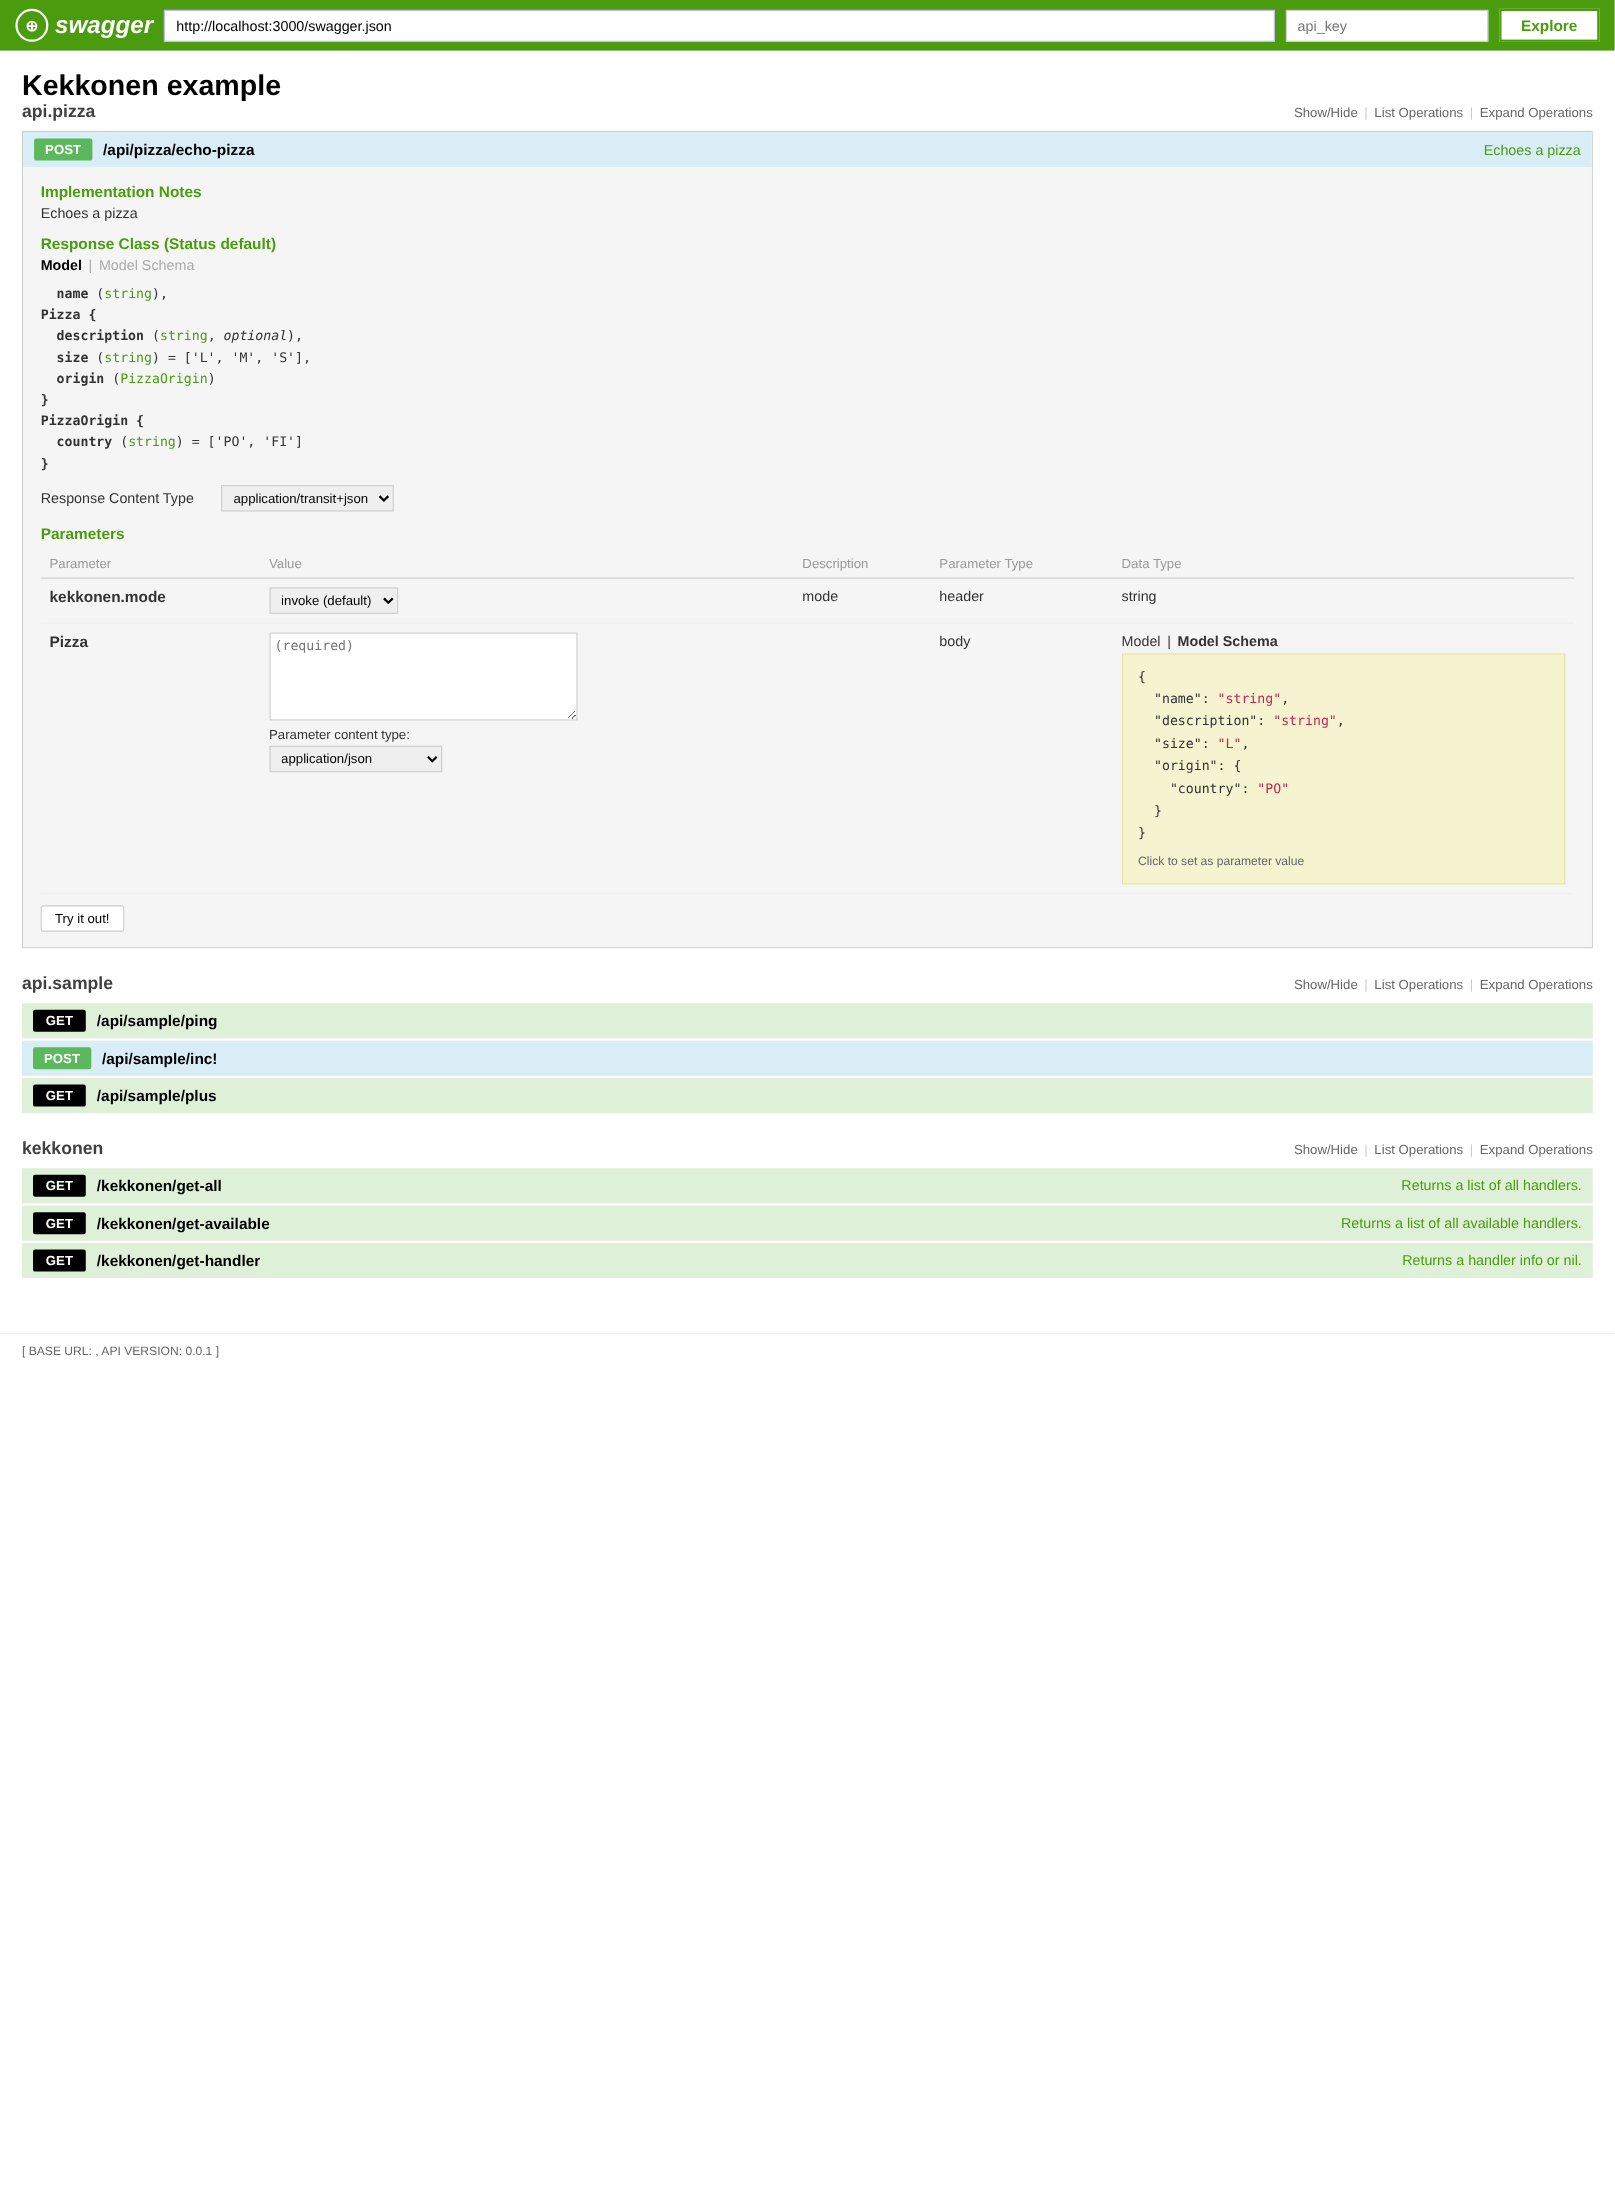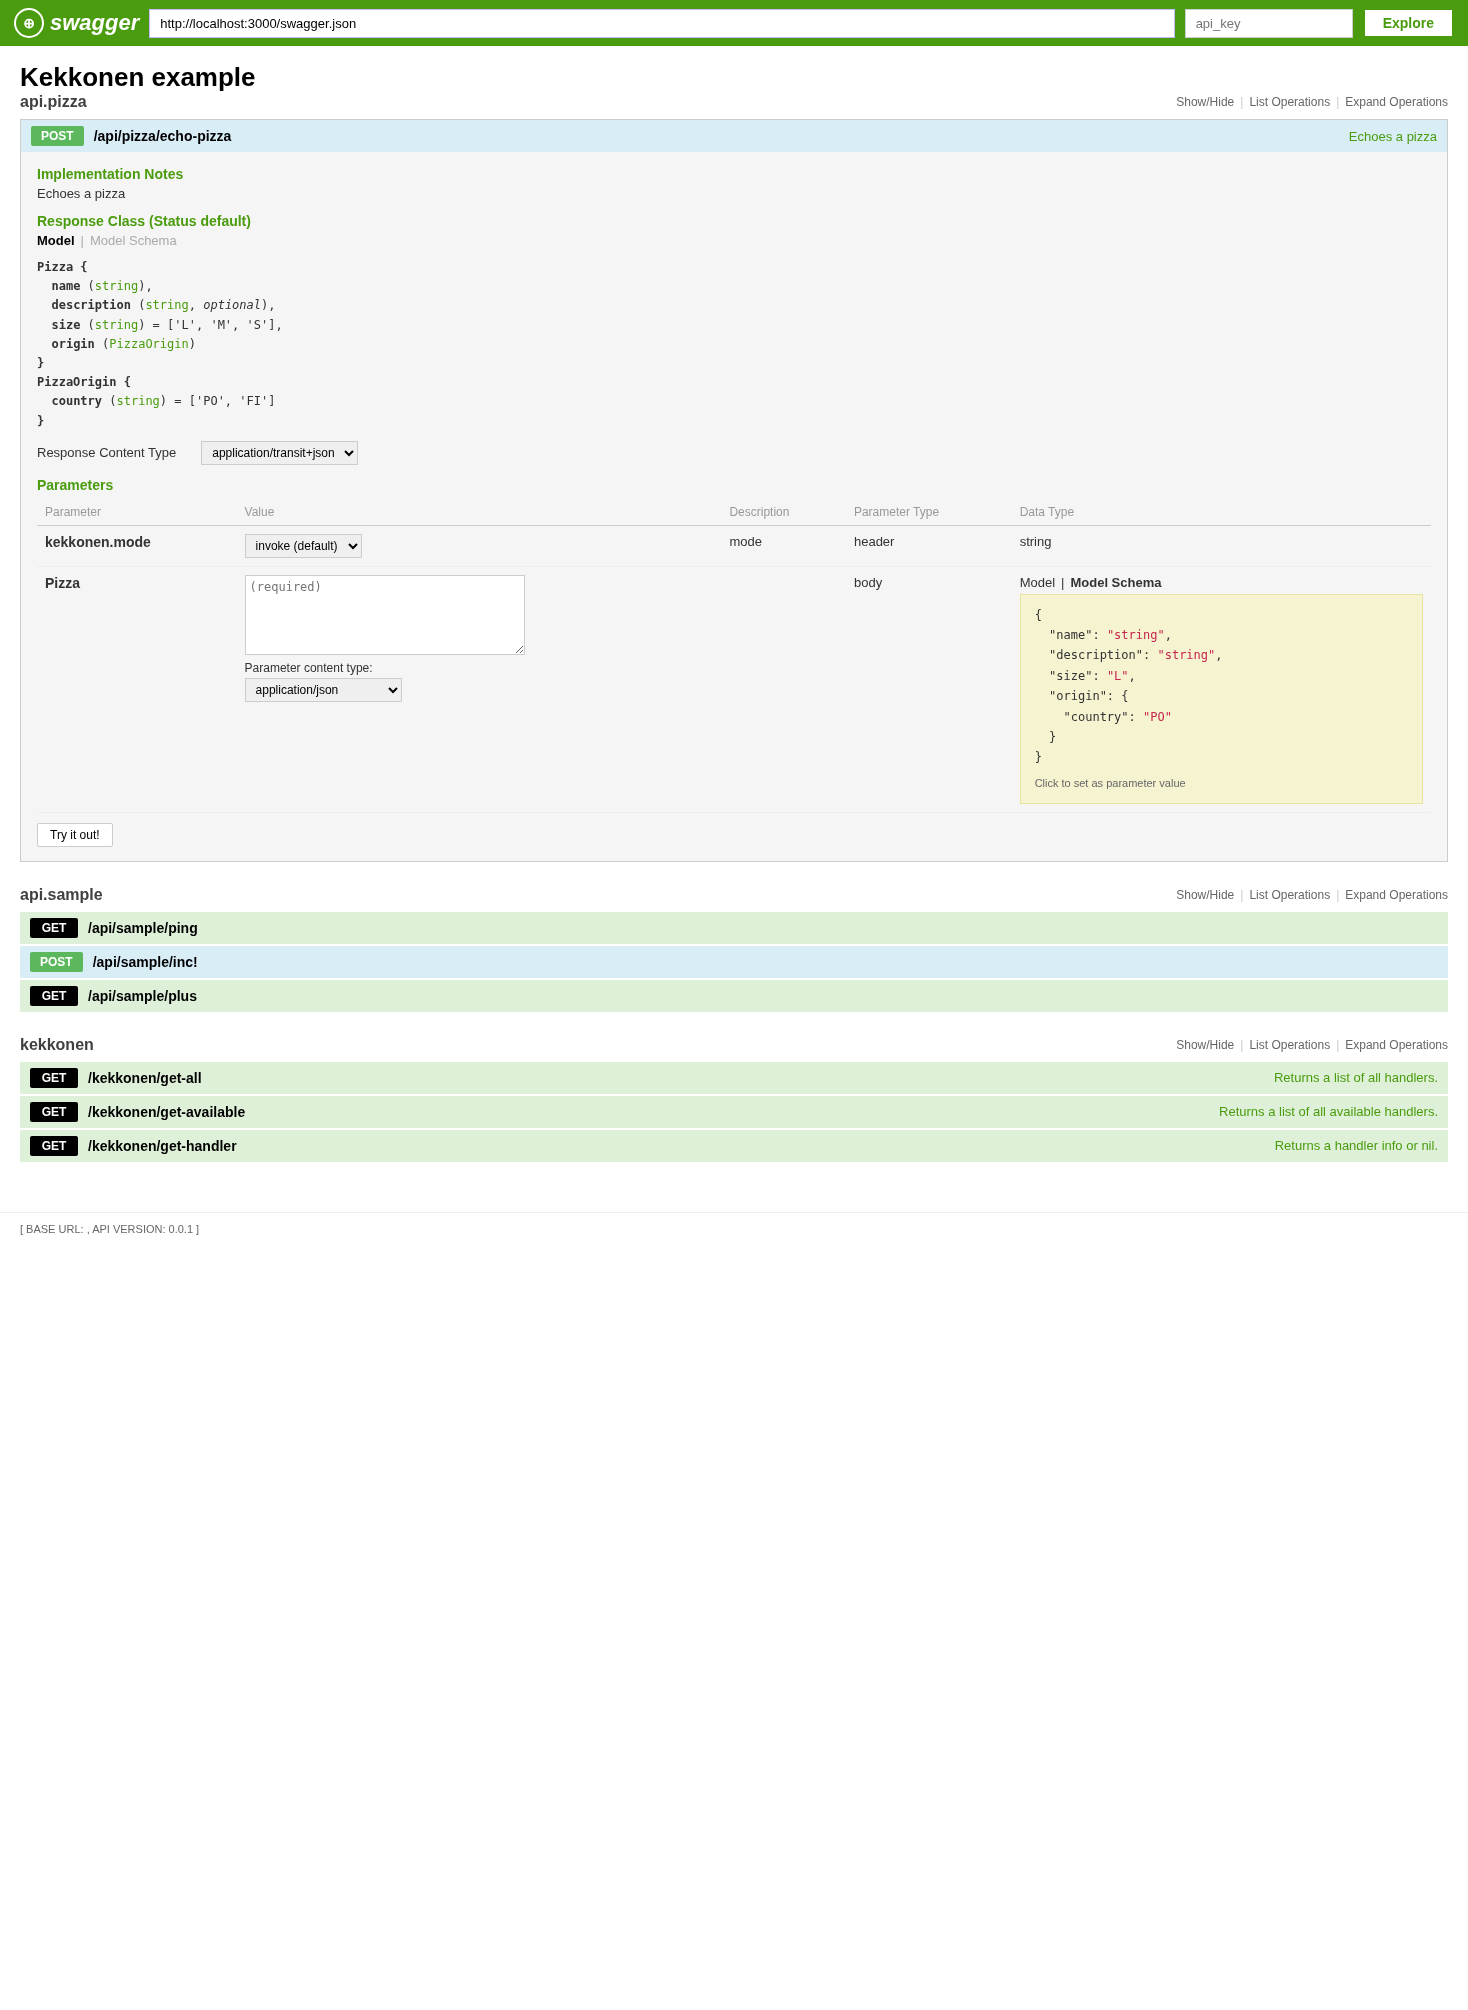--- a/index.html
+++ b/index.html
@@ -30,21 +30,21 @@
       font-size: 14px; font-style: normal; font-weight: bold;
     }
     .url-input {
       flex: 1;
       padding: 6px 10px;
       font-size: 13px;
       border: 1px solid #c4b5fd;
       outline: none;
     }
     .api-key-input {
-      width: 168px;
+      width: 184px;
       padding: 6px 10px;
       font-size: 13px;
       border: 1px solid #ccc;
       outline: none;
       color: #999;
     }
     .explore-btn {
       background: #fff;
       color: #4a9c0e;
       font-weight: bold;
@@ -370,22 +370,22 @@
         
         <div class="section-heading">Response Class (Status default)</div>
 
         <div class="model-links">
           <a class="model-link active">Model</a>
           <span class="model-sep">|</span>
           <a class="model-link inactive">Model Schema</a>
         </div>
 
         <div class="model-code">
+          <div>&nbsp;&nbsp;<strong>name</strong> (<span class="type-link">string</span>),</div>
           <div><span class="keyword">Pizza {</span></div>
-          <div>&nbsp;&nbsp;<strong>name</strong> (<span class="type-link">string</span>),</div>
           <div>&nbsp;&nbsp;<strong>description</strong> (<span class="type-link">string</span>, <span class="italic">optional</span>),</div>
           <div>&nbsp;&nbsp;<strong>size</strong> (<span class="type-link">string</span>) = ['L', 'M', 'S'],</div>
           <div>&nbsp;&nbsp;<strong>origin</strong> (<span class="type-link">PizzaOrigin</span>)</div>
           <div><span class="keyword">}</span></div>
           <div><span class="keyword">PizzaOrigin {</span></div>
           <div>&nbsp;&nbsp;<strong>country</strong> (<span class="type-link">string</span>) = ['PO', 'FI']</div>
           <div><span class="keyword">}</span></div>
         </div>
 
         

